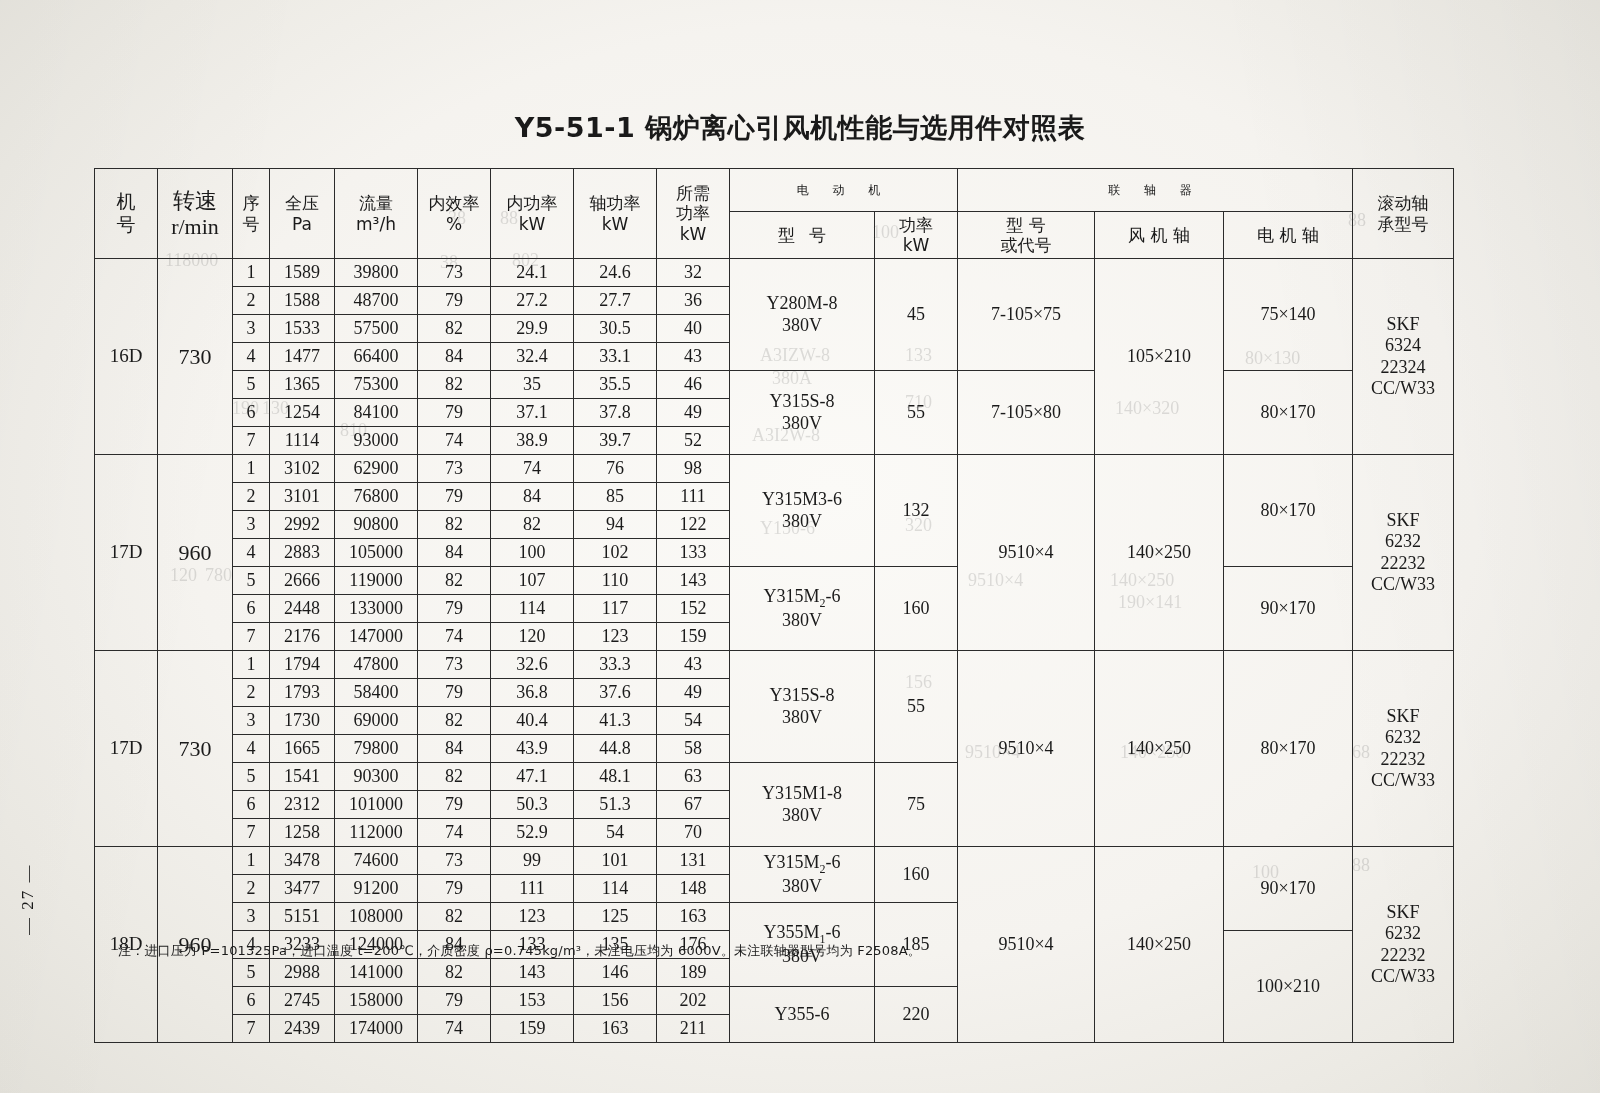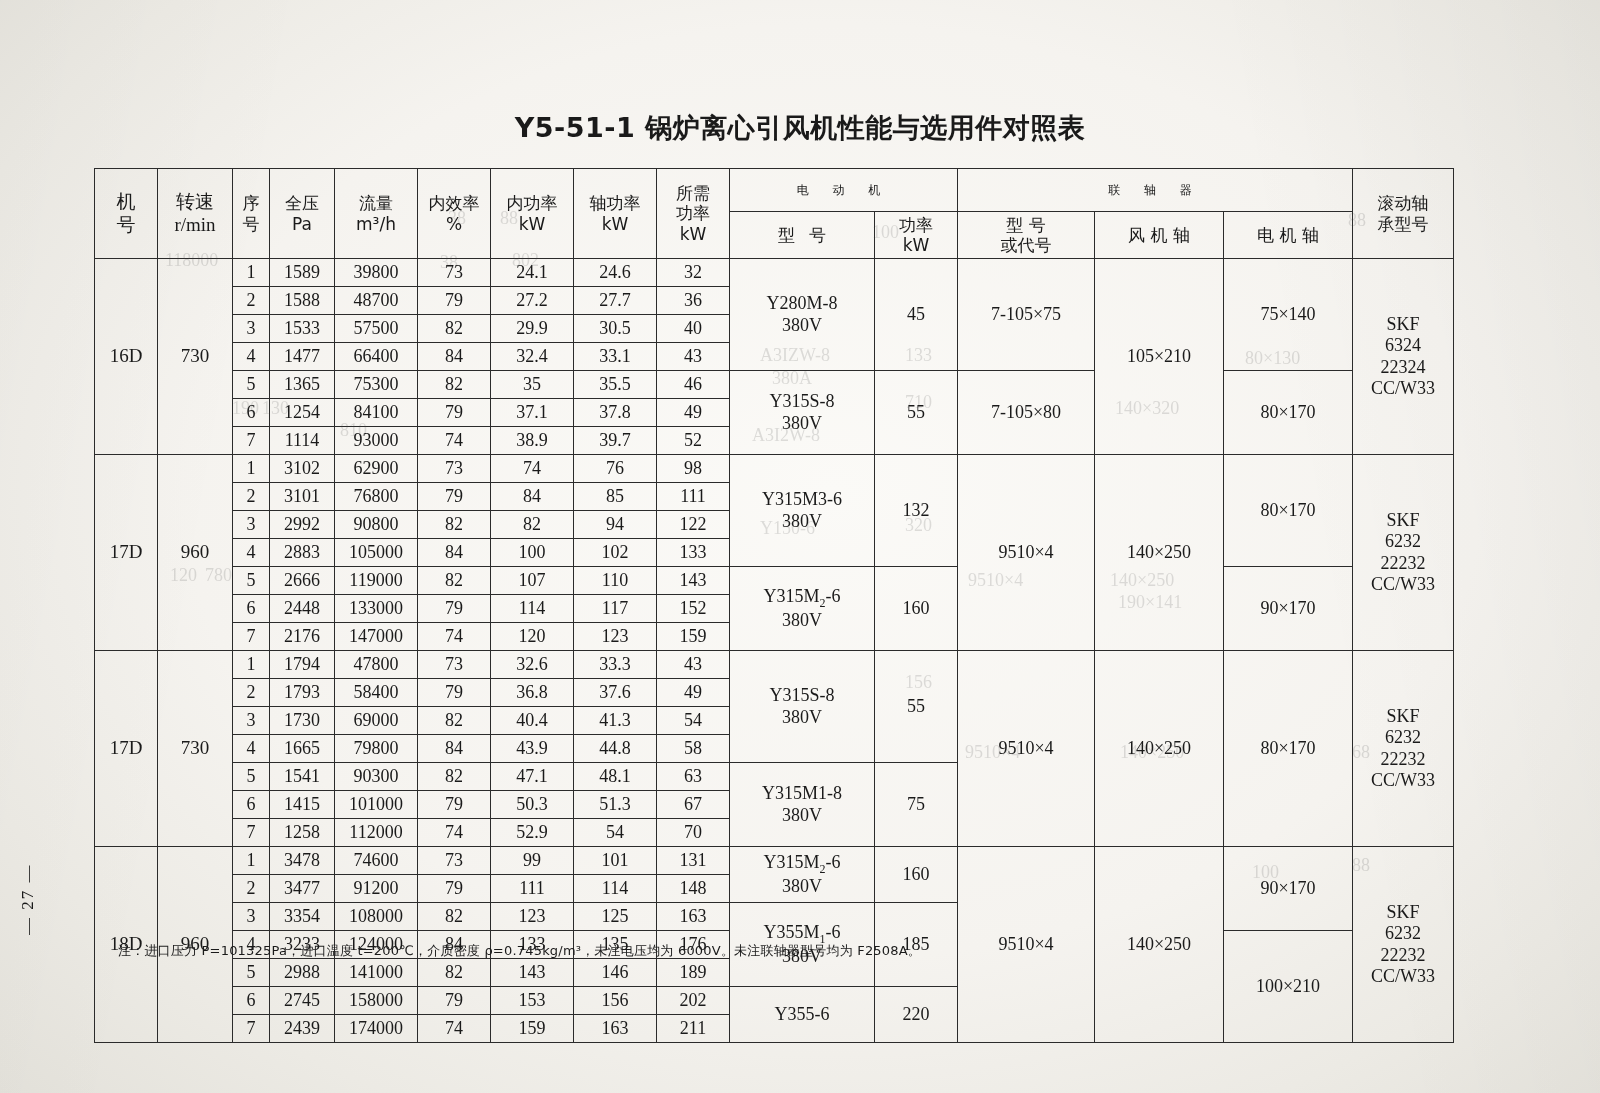--- a/index.html
+++ b/index.html
@@ -98,21 +98,21 @@
     font-family: "Liberation Serif", serif;
     font-size: 18px;
   }
   .machine {
     font-family: "Liberation Serif", serif;
     font-size: 19px;
     width: 62px;
   }
   .rpm {
     font-family: "Liberation Serif", serif;
-    font-size: 19px;
+    font-size: 22px;
     width: 74px;
   }
   .seq { width: 36px; }
   .col-press { width: 64px; }
   .col-flow { width: 82px; }
   .col-eff { width: 72px; }
   .col-inpow { width: 82px; }
   .col-shpow { width: 82px; }
   .col-needpow { width: 72px; }
   .col-motor { width: 144px; }
@@ -453,21 +453,21 @@
           <td class="num col-shpow">48.1</td>
           <td class="num col-needpow">63</td>
           <td class="motor-cell col-motor" rowspan="3">
             <span class="m1">Y315M1-8</span>
             <span class="m2">380V</span>
           </td>
           <td class="num col-motorpow" rowspan="3">75</td>
         </tr>
         <tr class="row-data">
           <td class="num seq">6</td>
-          <td class="num col-press">1415</td>
+          <td class="num col-press">2312</td>
           <td class="num col-flow">101000</td>
           <td class="num col-eff">79</td>
           <td class="num col-inpow">50.3</td>
           <td class="num col-shpow">51.3</td>
           <td class="num col-needpow">67</td>
         </tr>
         <tr class="row-data">
           <td class="num seq">7</td>
           <td class="num col-press">1258</td>
           <td class="num col-flow">112000</td>
@@ -505,21 +505,21 @@
           <td class="num seq">2</td>
           <td class="num col-press">3477</td>
           <td class="num col-flow">91200</td>
           <td class="num col-eff">79</td>
           <td class="num col-inpow">111</td>
           <td class="num col-shpow">114</td>
           <td class="num col-needpow">148</td>
         </tr>
         <tr class="row-data">
           <td class="num seq">3</td>
-          <td class="num col-press">3354</td>
+          <td class="num col-press">5151</td>
           <td class="num col-flow">108000</td>
           <td class="num col-eff">82</td>
           <td class="num col-inpow">123</td>
           <td class="num col-shpow">125</td>
           <td class="num col-needpow">163</td>
           <td class="motor-cell col-motor" rowspan="3">
             <span class="m1">Y355M<sub>1</sub>-6</span>
             <span class="m2">380V</span>
           </td>
           <td class="num col-motorpow" rowspan="3">185</td>

